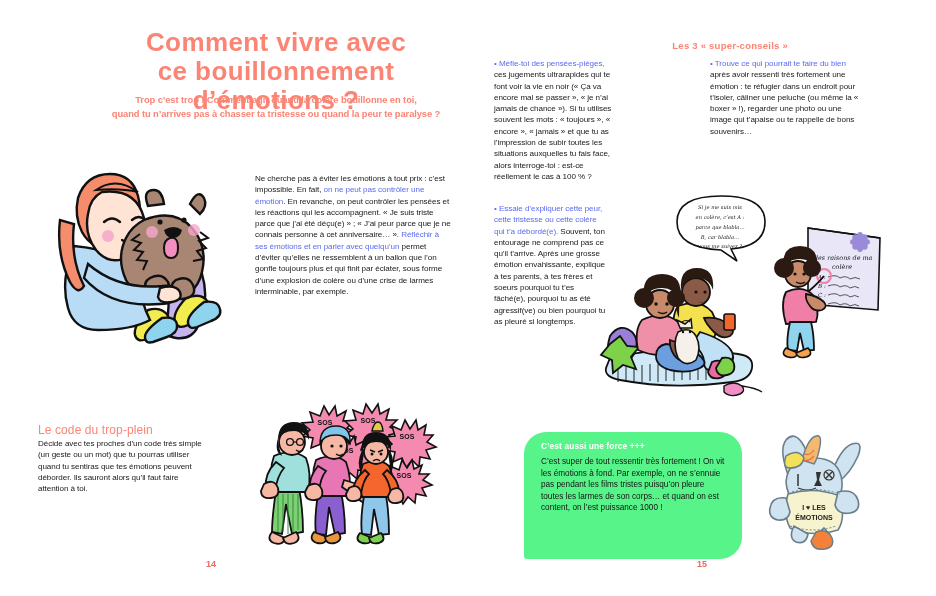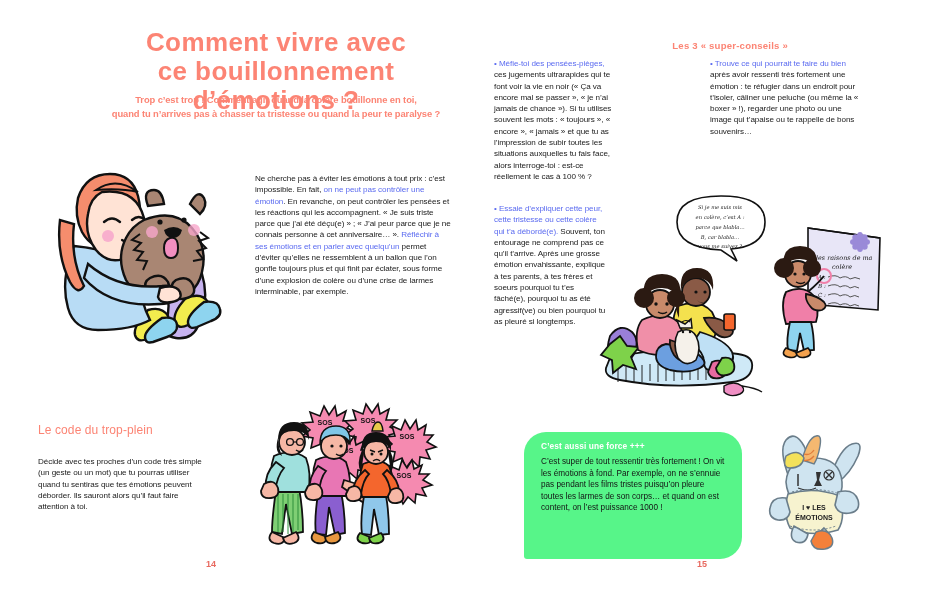--- a/index.html
+++ b/index.html
@@ -128,21 +128,21 @@
       <path d="M44 96 q30 26 74 22 q14 -2 14 8 q0 10 -16 10 q-50 4 -76 -26z" fill="#b8dcf5" stroke="#111" stroke-width="2.4"></path>
       <path d="M116 120 q16 -4 20 4 q3 8 -8 10 q-12 2 -14 -5z" fill="#ffe3d5" stroke="#111" stroke-width="2.4"></path>
     </svg>
   </div>
 
   <div class="tbox body-text" style="left:237px;top:173px;width:198px;margin-left:18px;">
     <span>Ne cherche pas à éviter les émotions à tout prix : c’est impossible. En fait, </span><span class="hl">on ne peut pas contrôler une émotion</span><span>. En revanche, on peut contrôler les pensées et les réactions qui les accompagnent. « Je suis triste parce que j’ai été déçu(e) » ; « J’ai peur parce que je ne connais personne à cet anniversaire… ». </span><span class="hl">Réfléchir à ses émotions et en parler avec quelqu’un</span><span> permet d’éviter qu’elles ne ressemblent à un ballon que l’on gonfle toujours plus et qui finit par éclater, sous forme d’une explosion de colère ou d’une crise de larmes interminable, par exemple.</span>
   </div>
 
   <div class="sec-head" style="left:38px;top:423px;">Le code du trop-plein</div>
-  <div class="tbox body-text" style="left:38px;top:456px;width:172px;">Décide avec tes proches d’un code très simple (un geste ou un mot) que tu pourras utiliser quand tu sentiras que tes émotions peuvent déborder. Ils sauront alors qu’il faut faire attention à toi.</div>
+  <div class="tbox body-text" style="left:38px;top:438px;width:172px;">Décide avec tes proches d’un code très simple (un geste ou un mot) que tu pourras utiliser quand tu sentiras que tes émotions peuvent déborder. Ils sauront alors qu’il faut faire attention à toi.</div>
 
   <div class="illus" style="left:252px;top:402px;">
     <svg width="180" height="150" viewBox="0 0 180 150">
 
       <g stroke="#111" stroke-width="1.6">
         <path d="M72 4 l5 9 l6 -9 l2 10 l9 -5 l-3 10 l11 0 l-7 7 l10 5 l-11 3 l5 9 l-11 -2 l-1 10 l-8 -7 l-6 8 l-4 -10 l-10 4 l2 -10 l-11 -2 l8 -6 l-8 -7 l11 -1 l-3 -10 l10 4z" fill="#f58ab0"></path>
         <path d="M114 2 l6 9 l6 -9 l2 10 l9 -5 l-3 11 l11 0 l-7 7 l10 5 l-11 3 l5 9 l-11 -2 l-1 10 l-8 -7 l-6 8 l-5 -10 l-9 4 l2 -10 l-11 -2 l8 -6 l-8 -8 l11 -1 l-3 -10 l10 4z" fill="#f58ab0"></path>
         <path d="M153 18 l5 9 l6 -9 l2 10 l8 -5 l-2 10 l9 0 l-6 7 l9 5 l-10 3 l4 9 l-10 -2 l-1 10 l-7 -7 l-6 8 l-4 -10 l-9 4 l2 -10 l-10 -2 l7 -6 l-7 -7 l10 -1 l-3 -10 l9 4z" fill="#f58ab0"></path>
         <path d="M92 34 l5 8 l5 -8 l2 9 l8 -4 l-3 9 l10 0 l-6 6 l9 5 l-10 3 l4 8 l-10 -2 l-1 9 l-7 -6 l-5 7 l-4 -9 l-8 4 l1 -9 l-9 -2 l7 -6 l-7 -6 l9 -1 l-2 -9 l9 4z" fill="#f58ab0"></path>
         <path d="M150 58 l5 8 l5 -8 l2 9 l8 -4 l-3 9 l10 0 l-6 6 l9 5 l-10 3 l4 8 l-10 -2 l-1 9 l-7 -6 l-5 7 l-4 -9 l-8 4 l1 -9 l-9 -2 l7 -6 l-7 -6 l9 -1 l-2 -9 l9 4z" fill="#f58ab0"></path>

